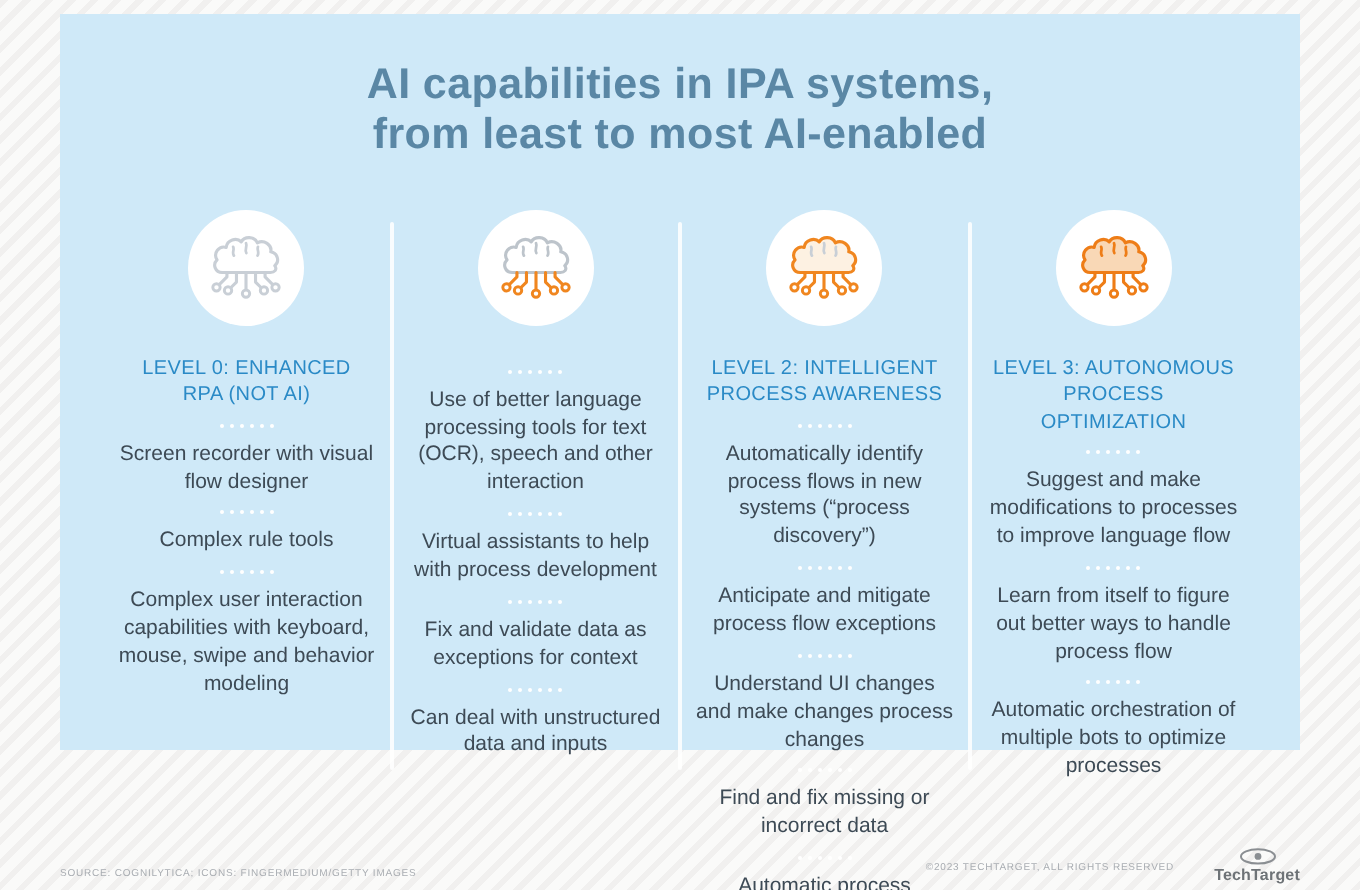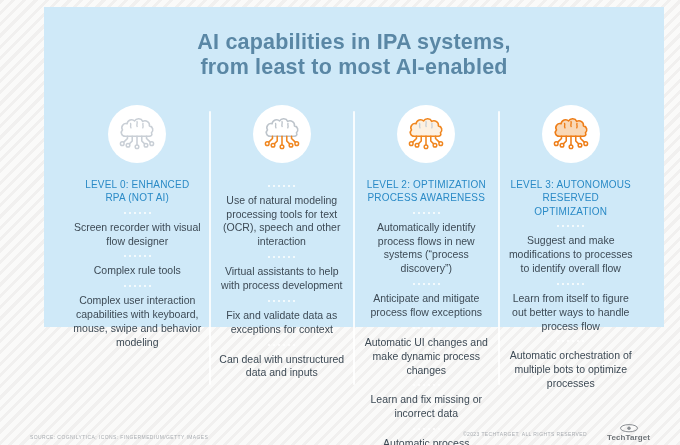--- a/index.html
+++ b/index.html
@@ -5,22 +5,22 @@
   * { box-sizing: border-box; margin: 0; padding: 0; }
   html, body { width: 680px; height: 445px; }
   body {
     position: relative;
     overflow: hidden;
     font-family: "Liberation Sans", sans-serif;
     background: repeating-linear-gradient(135deg, #f1f0ef 0 3px, #fafaf9 3px 8px);
   }
   .panel {
     position: absolute;
-    left: 44px; top: 7px;
-    width: 620px; height: 320px;
+    left: 30px; top: 7px;
+    width: 620px; height: 368px;
     background: #cfe9f8;
   }
   .title {
     margin-top: 23px;
     text-align: center;
     font-size: 21.5px;
     font-weight: bold;
     line-height: 1.18;
     letter-spacing: 0.2px;
     color: #5a87a5;
@@ -195,21 +195,21 @@
   </svg>
         </div>
         <div class="dots">
           <i></i>
           <i></i>
           <i></i>
           <i></i>
           <i></i>
           <i></i>
         </div>
-        <div class="item">Use of natural modeling processing tools for text (OCR), speech and other interaction</div>
+        <div class="item">Use of better language processing tools for text (OCR), speech and other interaction</div>
         <div class="dots">
           <i></i>
           <i></i>
           <i></i>
           <i></i>
           <i></i>
           <i></i>
         </div>
         <div class="item">Virtual assistants to help with process development</div>
         <div class="dots">
@@ -245,21 +245,21 @@
     <path d="M13.6 25 v2.4 l-4.6 4.6" fill="none" stroke="#f0861f" stroke-width="1.7" stroke-linecap="round" stroke-linejoin="round"></path>
     <path d="M34.4 25 v2.4 l4.6 4.6" fill="none" stroke="#f0861f" stroke-width="1.7" stroke-linecap="round" stroke-linejoin="round"></path>
     <circle cx="24" cy="36.5" r="2" fill="#ffffff" stroke="#f0861f" stroke-width="1.6"></circle>
             <circle cx="14.2" cy="34.8" r="2" fill="#ffffff" stroke="#f0861f" stroke-width="1.6"></circle>
             <circle cx="33.8" cy="34.8" r="2" fill="#ffffff" stroke="#f0861f" stroke-width="1.6"></circle>
             <circle cx="7.9" cy="33.1" r="2" fill="#ffffff" stroke="#f0861f" stroke-width="1.6"></circle>
             <circle cx="40.1" cy="33.1" r="2" fill="#ffffff" stroke="#f0861f" stroke-width="1.6"></circle>
   </svg>
         </div>
         <div class="col-header">
-          <div>LEVEL 2: OPTIMIZATION</div>
+          <div>LEVEL 2: INTELLIGENT</div>
           <div>PROCESS AWARENESS</div>
         </div>
         <div class="dots">
           <i></i>
           <i></i>
           <i></i>
           <i></i>
           <i></i>
           <i></i>
         </div>
@@ -274,30 +274,30 @@
         </div>
         <div class="item">Anticipate and mitigate process flow exceptions</div>
         <div class="dots">
           <i></i>
           <i></i>
           <i></i>
           <i></i>
           <i></i>
           <i></i>
         </div>
-        <div class="item">Automatic UI changes and make dynamic process changes</div>
-        <div class="dots">
-          <i></i>
-          <i></i>
-          <i></i>
-          <i></i>
-          <i></i>
-          <i></i>
-        </div>
-        <div class="item">Learn and fix missing or incorrect data</div>
+        <div class="item">Understand UI changes and make changes process changes</div>
+        <div class="dots">
+          <i></i>
+          <i></i>
+          <i></i>
+          <i></i>
+          <i></i>
+          <i></i>
+        </div>
+        <div class="item">Find and fix missing or incorrect data</div>
         <div class="dots">
           <i></i>
           <i></i>
           <i></i>
           <i></i>
           <i></i>
           <i></i>
         </div>
         <div class="item">Automatic process documentation</div>
       </div>
@@ -316,32 +316,32 @@
     <path d="M34.4 25 v2.4 l4.6 4.6" fill="none" stroke="#ee7d17" stroke-width="1.7" stroke-linecap="round" stroke-linejoin="round"></path>
     <circle cx="24" cy="36.5" r="2" fill="#ffffff" stroke="#ee7d17" stroke-width="1.6"></circle>
             <circle cx="14.2" cy="34.8" r="2" fill="#ffffff" stroke="#ee7d17" stroke-width="1.6"></circle>
             <circle cx="33.8" cy="34.8" r="2" fill="#ffffff" stroke="#ee7d17" stroke-width="1.6"></circle>
             <circle cx="7.9" cy="33.1" r="2" fill="#ffffff" stroke="#ee7d17" stroke-width="1.6"></circle>
             <circle cx="40.1" cy="33.1" r="2" fill="#ffffff" stroke="#ee7d17" stroke-width="1.6"></circle>
   </svg>
         </div>
         <div class="col-header">
           <div>LEVEL 3: AUTONOMOUS</div>
-          <div>RESERVED</div>
+          <div>PROCESS</div>
           <div>OPTIMIZATION</div>
         </div>
         <div class="dots">
           <i></i>
           <i></i>
           <i></i>
           <i></i>
           <i></i>
           <i></i>
         </div>
-        <div class="item">Suggest and make modifications to processes to identify overall flow</div>
+        <div class="item">Suggest and make modifications to processes to improve language flow</div>
         <div class="dots">
           <i></i>
           <i></i>
           <i></i>
           <i></i>
           <i></i>
           <i></i>
         </div>
         <div class="item">Learn from itself to figure out better ways to handle process flow</div>
         <div class="dots">

